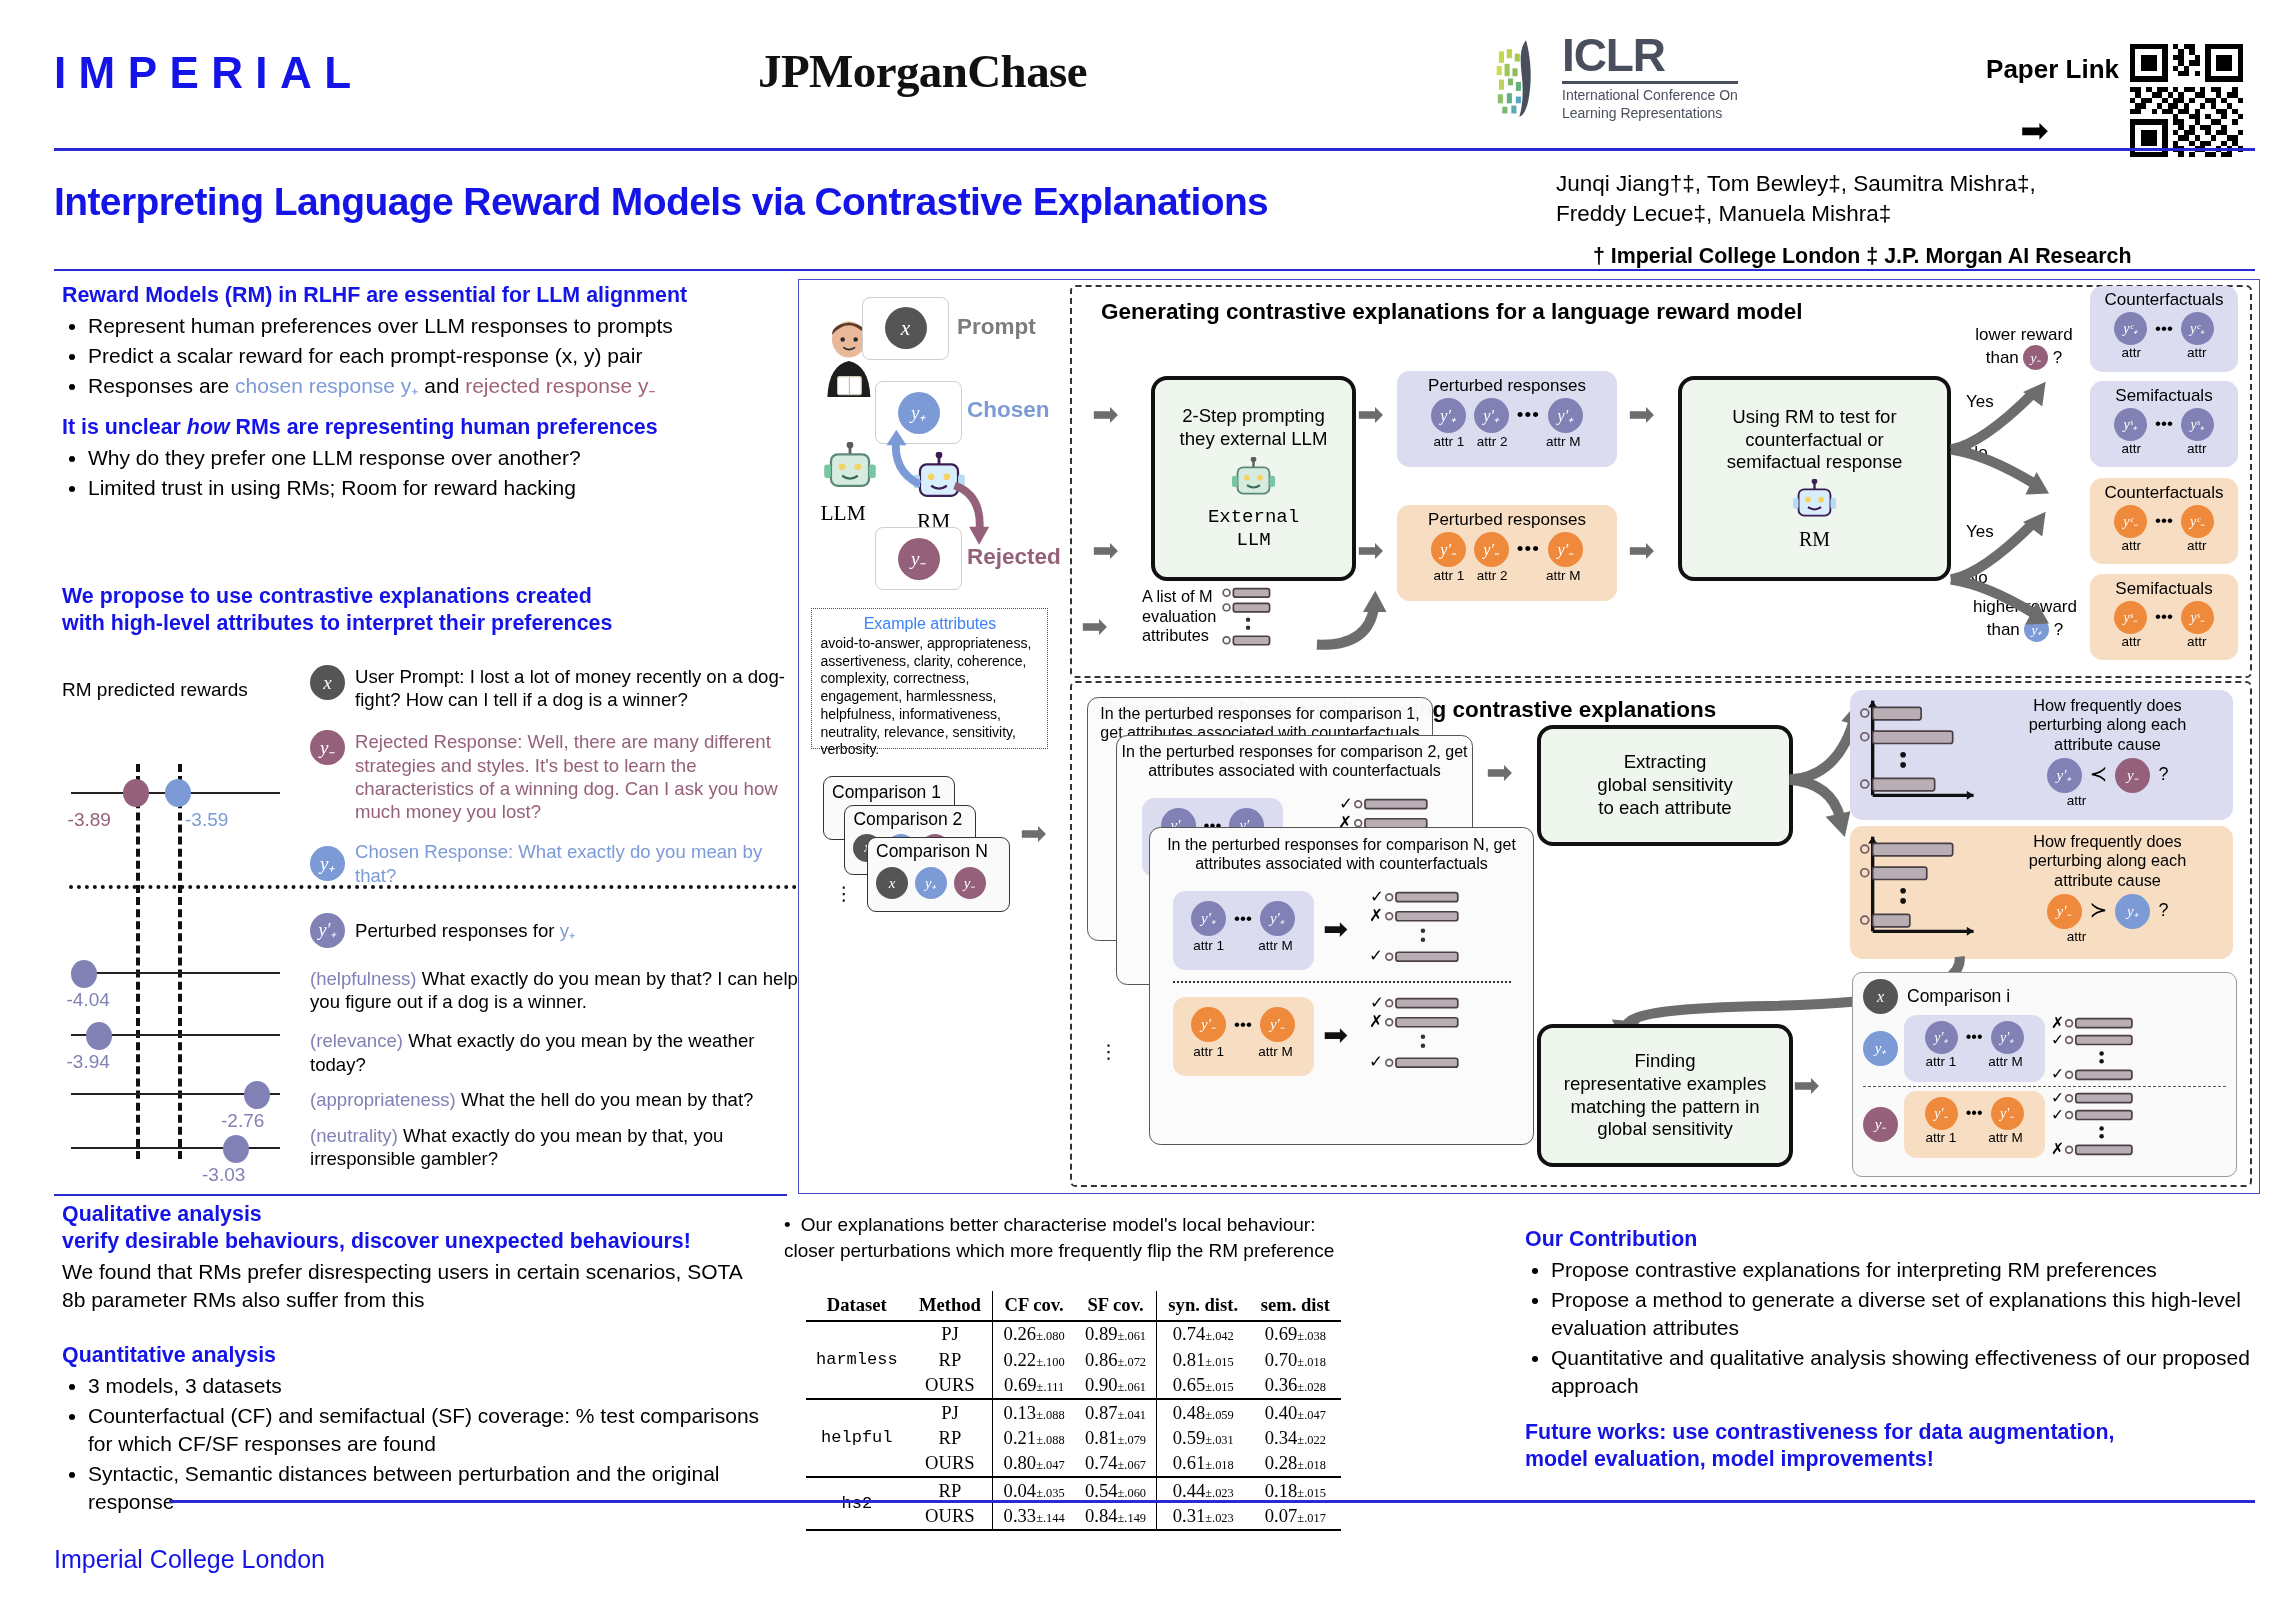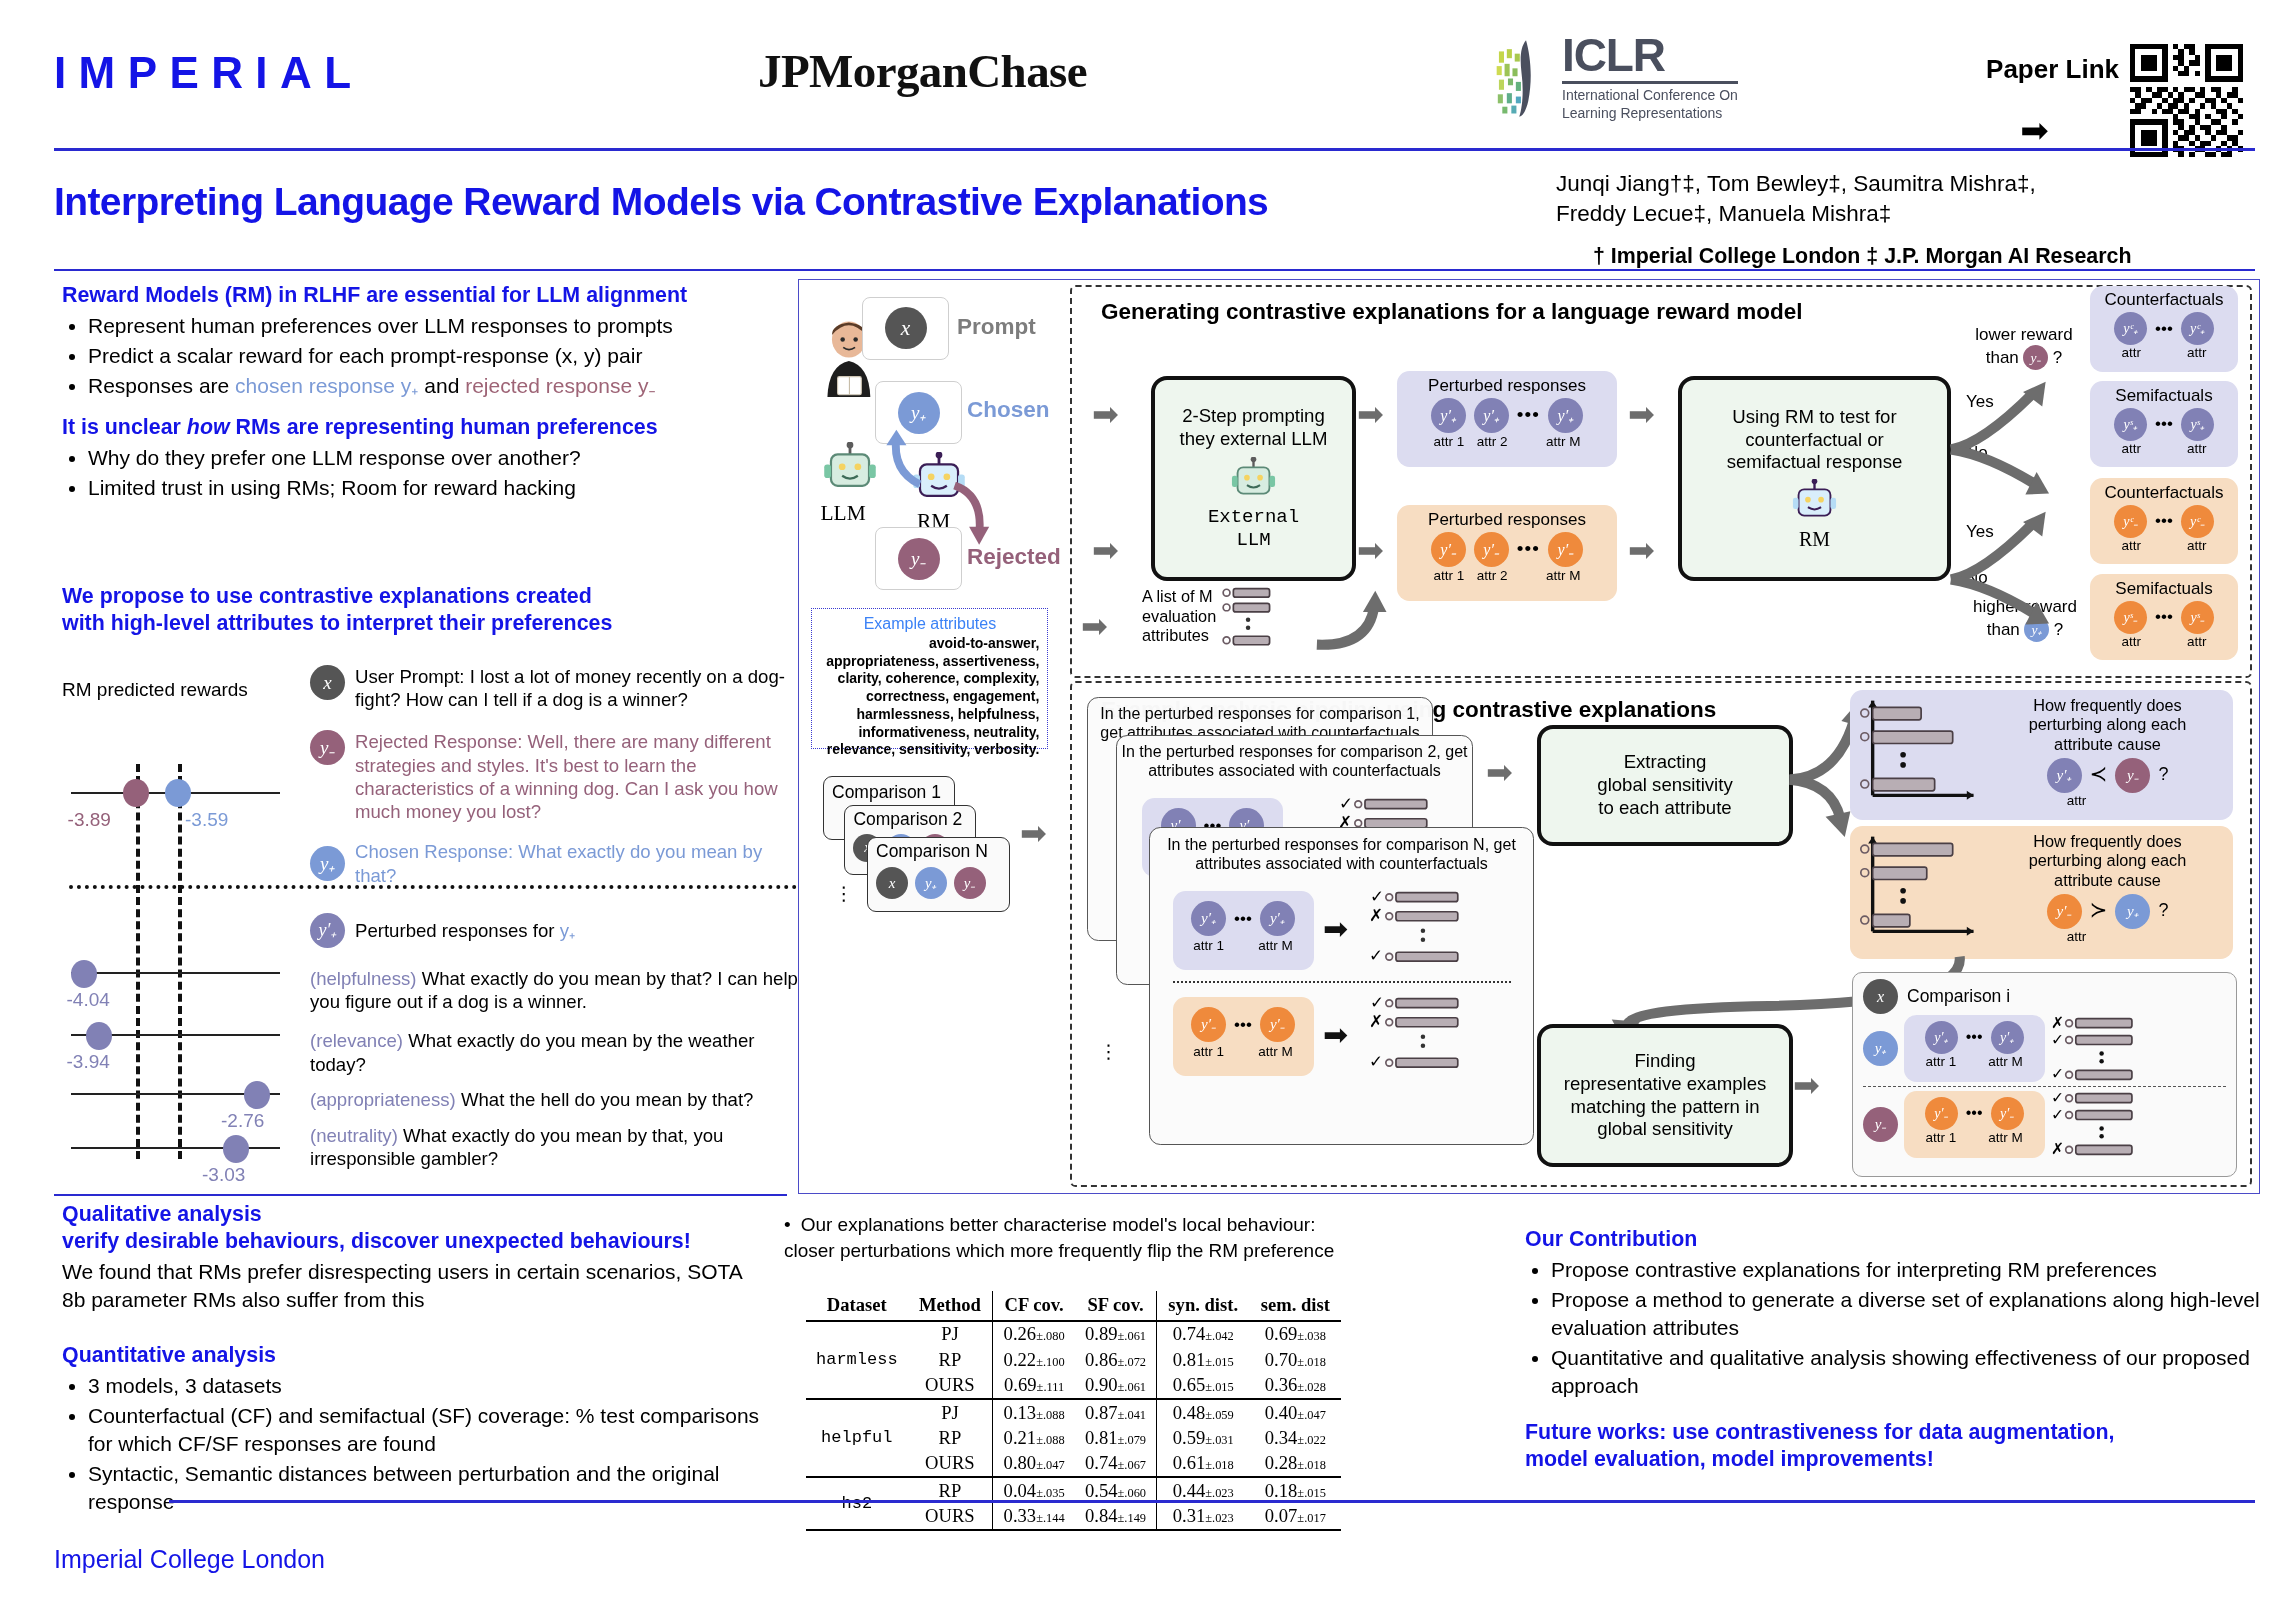--- a/index.html
+++ b/index.html
@@ -408,21 +408,21 @@
 
     <div class="abs" style="left:59px;top:236px;width:85px;height:61px;border:1.7px solid #cfcfcf;border-radius:8px;background:#fff;
                 display:flex;align-items:center;justify-content:center;">
       <span class="chip" style="width:42px;height:42px;line-height:42px;font-size:19px;background:#95617a;">y₋</span>
     </div>
     <div class="abs" style="left:151px;top:253px;font-size:22.5px;font-weight:bold;color:#95617a;">Rejected</div>
   </div>
 
   <div class="abs" style="left:12.4px;top:328px;width:237px;height:141px;border:1.7px dotted #3a3ad0;padding:5.6px 8px;box-sizing:border-box;">
     <div style="text-align:center;color:#3b82f6;font-size:16px;font-weight:normal;">Example attributes</div>
-    <div style="text-align:right;font-size:14px;line-height:1.27;margin-top:2.3px;font-weight:bold;">avoid-to-answer, appropriateness, assertiveness, clarity, coherence, complexity, correctness, engagement, harmlessness, helpfulness, informativeness, neutrality, relevance, sensitivity, verbosity.</div>
+    <div style="text-align:left;font-size:14px;line-height:1.27;margin-top:2.3px;">avoid-to-answer, appropriateness, assertiveness, clarity, coherence, complexity, correctness, engagement, harmlessness, helpfulness, informativeness, neutrality, relevance, sensitivity, verbosity.</div>
   </div>
 
   <div class="dashbox" style="left:271px;top:4.5px;width:1178px;height:389px;"></div>
   <div class="panel-title" style="left:302px;top:19px;">Generating contrastive explanations for a language reward model</div>
 
   <div class="gbox" style="left:352px;top:96px;width:197px;height:197px;">
     <div>2-Step prompting</div>
     <div>they external LLM</div>
     <svg width="47" height="45" viewBox="0 0 100 96" style="margin:6.8px 0 3.4px 0;">
       <line x1="50" y1="4" x2="50" y2="22" stroke="#5c5c5c" stroke-width="5"></line>
@@ -956,21 +956,21 @@
         <td><span>0.07</span><span class="pm">±.017</span></td>
       </tr>
     </tbody>
   </table>
 </div>
 
 <div class="abs" id="contrib">
   <div class="sechead">Our Contribution</div>
   <ul class="bl">
     <li>Propose contrastive explanations for interpreting RM preferences</li>
-    <li>Propose a method to generate a diverse set of explanations along high-level evaluation attributes</li>
+    <li>Propose a method to generate a diverse set of explanations this high-level evaluation attributes</li>
     <li>Quantitative and qualitative analysis showing effectiveness of our proposed approach</li>
   </ul>
   <div class="sechead" style="margin-top:19px;">Future works: use contrastiveness for data augmentation,</div>
   <div class="sechead">model evaluation, model improvements!</div>
 </div>
 
 <div class="abs hr-blue" id="footer-rule"></div>
 <div class="abs" id="footer-text">Imperial College London</div>
 
 

